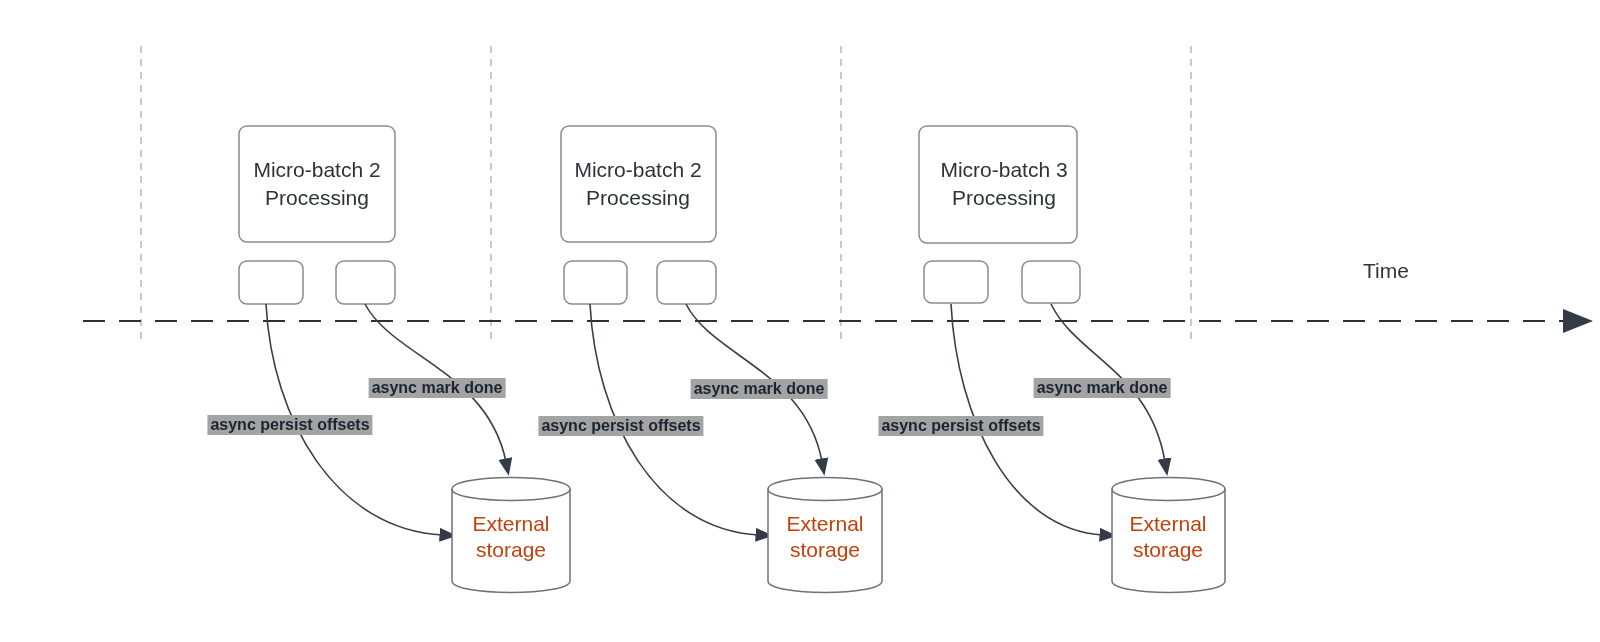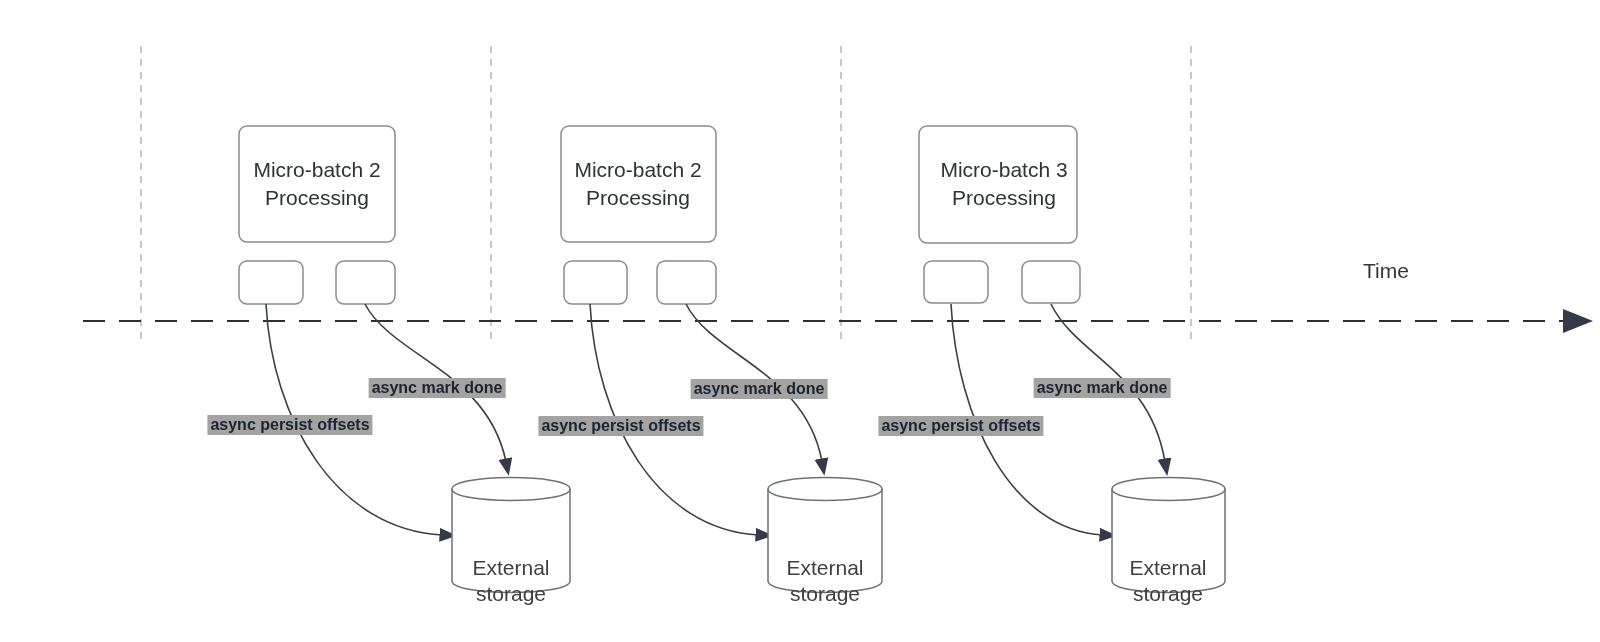--- a/index.html
+++ b/index.html
@@ -18,22 +18,21 @@
     text-align:center;
   }
   .node-title{
     font-size:21px;
     line-height:28px;
     color:#2f3337;
   }
   .storage-title{
     font-size:21px;
     line-height:26px;
-    color:#404040;
-    margin-top:44px;
+    color:#c2410c;
   }
   .edge-label{
     font-size:16px;
     font-weight:bold;
     color:#1b2430;
     background:#a3a3a3;
     padding:1px 3px;
   }
   .time-label{
     font-size:21px;

